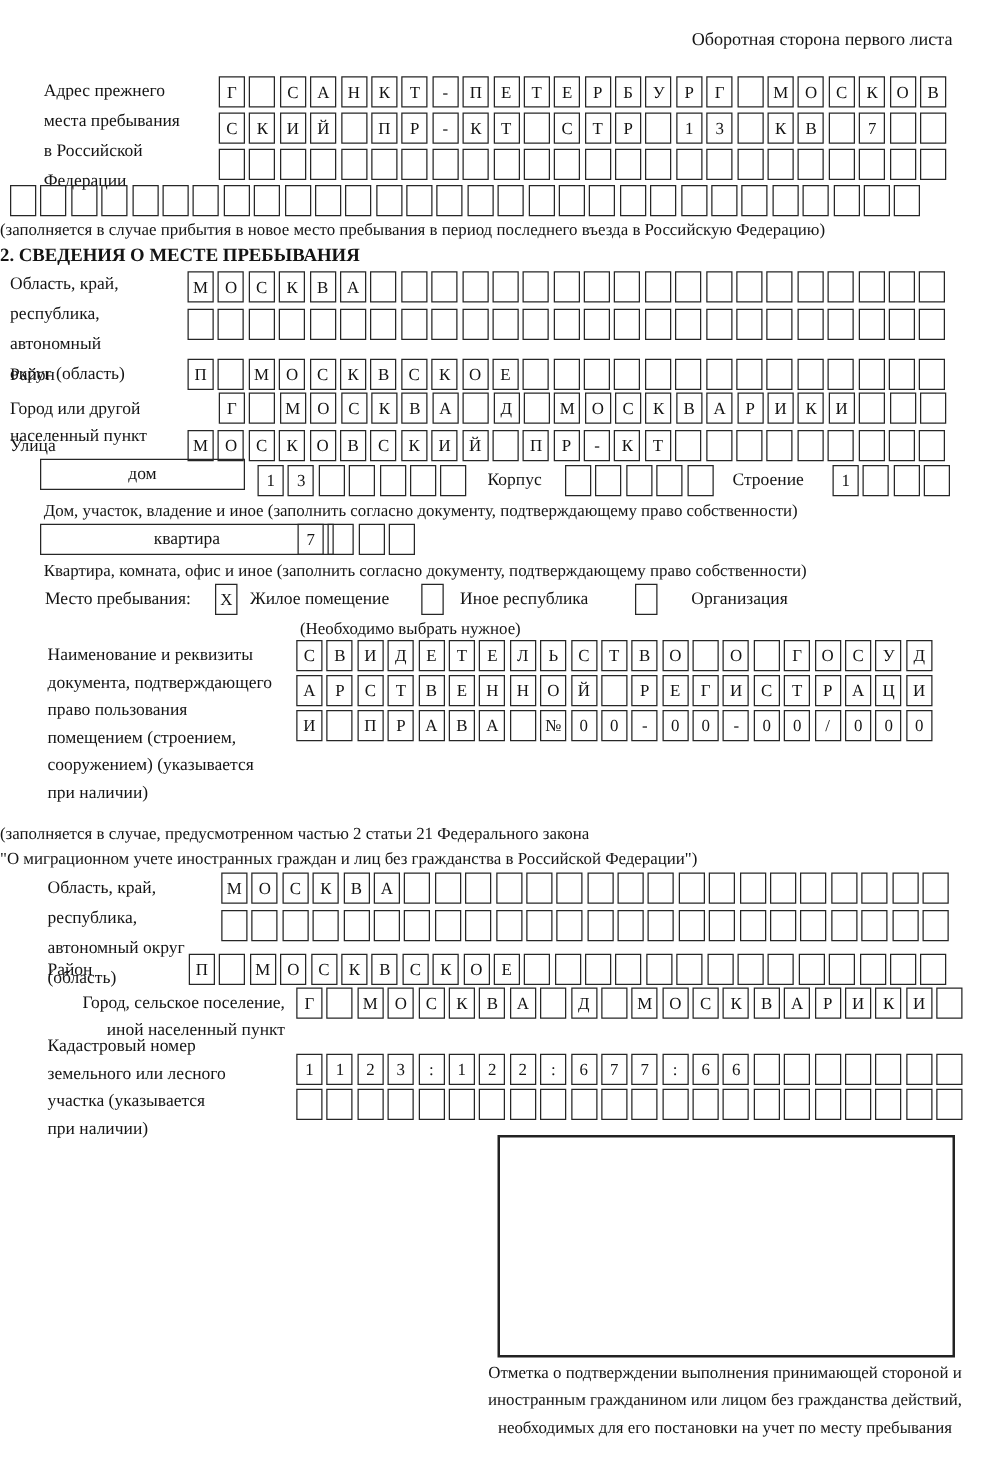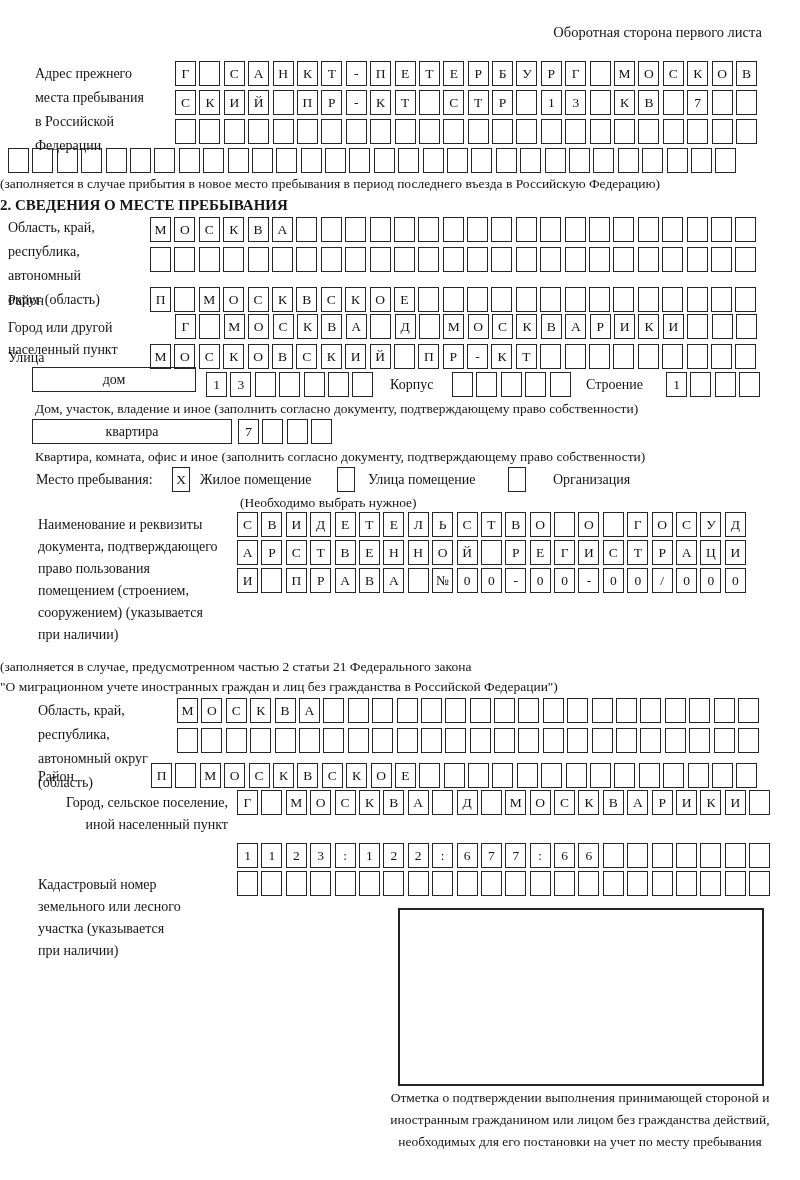--- a/index.html
+++ b/index.html
@@ -323,34 +323,34 @@
     </div>
   <div class="abs label" style="top:373px;left:586px;">Строение</div>
   <div class="abs cells" style="top:372px;left:666px;">
       <span class="cell">1</span>
       <span class="cell"></span>
       <span class="cell"></span>
       <span class="cell"></span>
     </div>
   <div class="abs note" style="top:401px;left:35px;">Дом, участок, владение и иное (заполнить согласно документу, подтверждающему право собственности)</div>
 
-  <div class="abs namebox" style="top:419px;left:32px;width:200px;">квартира</div>
+  <div class="abs namebox" style="top:419px;left:32px;width:235px;">квартира</div>
   <div class="abs cells" style="top:419px;left:238px;">
       <span class="cell">7</span>
       <span class="cell"></span>
       <span class="cell"></span>
       <span class="cell"></span>
     </div>
   <div class="abs note" style="top:449px;left:35px;">Квартира, комната, офис и иное (заполнить согласно документу, подтверждающему право собственности)</div>
 
   <div class="abs label" style="top:468px;left:36px;">Место пребывания:</div>
   <div class="abs check" style="top:467px;left:172px;">X</div>
   <div class="abs label" style="top:468px;left:200px;">Жилое помещение</div>
   <div class="abs check" style="top:467px;left:337px;"></div>
-  <div class="abs label" style="top:468px;left:368px;">Улица помещение</div>
+  <div class="abs label" style="top:468px;left:368px;">Иное республика</div>
   <div class="abs check" style="top:467px;left:508px;"></div>
   <div class="abs label" style="top:468px;left:553px;">Организация</div>
   <div class="abs note" style="top:495px;left:240px;">(Необходимо выбрать нужное)</div>
 
   <div class="abs label lh22" style="top:514px;left:38px;width:195px;">
       <div>Наименование и реквизиты</div>
       <div>документа, подтверждающего</div>
       <div>право пользования</div>
       <div>помещением (строением,</div>
       <div>сооружением) (указывается</div>
@@ -541,21 +541,21 @@
       <span class="cell">К</span>
       <span class="cell">В</span>
       <span class="cell">А</span>
       <span class="cell">Р</span>
       <span class="cell">И</span>
       <span class="cell">К</span>
       <span class="cell">И</span>
       <span class="cell"></span>
     </div>
 
-  <div class="abs label lh22" style="top:874px;left:38px;width:190px;">
+  <div class="abs label lh22" style="top:827px;left:38px;width:190px;">
       <div>Кадастровый номер</div>
       <div>земельного или лесного</div>
       <div>участка (указывается</div>
       <div>при наличии)</div>
     </div>
   <div class="abs cells" style="top:843px;left:237px;">
       <span class="cell">1</span>
       <span class="cell">1</span>
       <span class="cell">2</span>
       <span class="cell">3</span>

